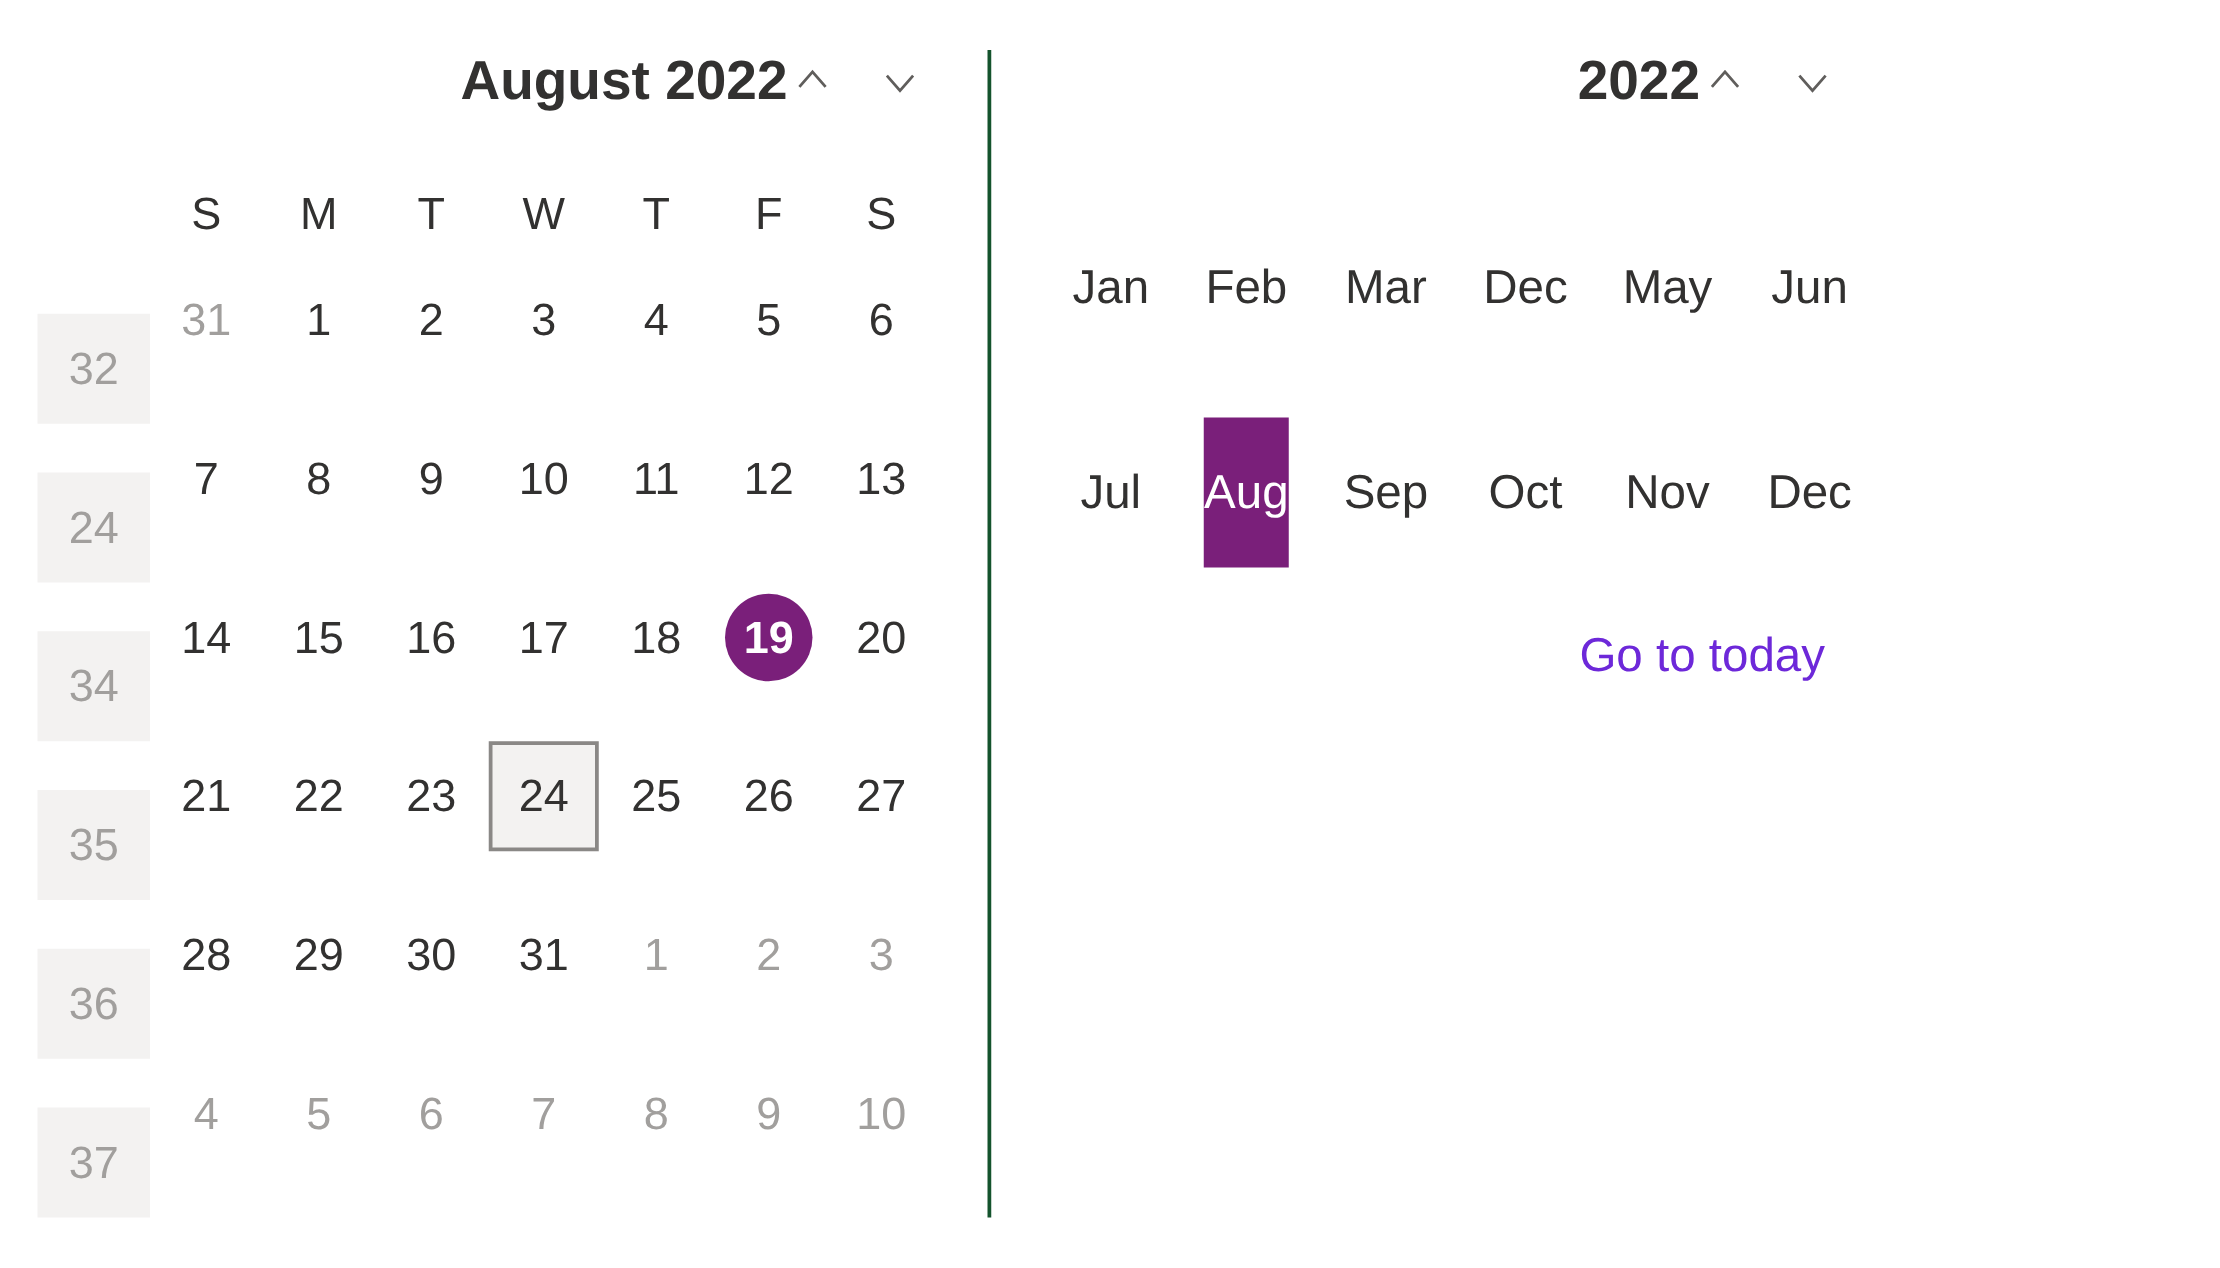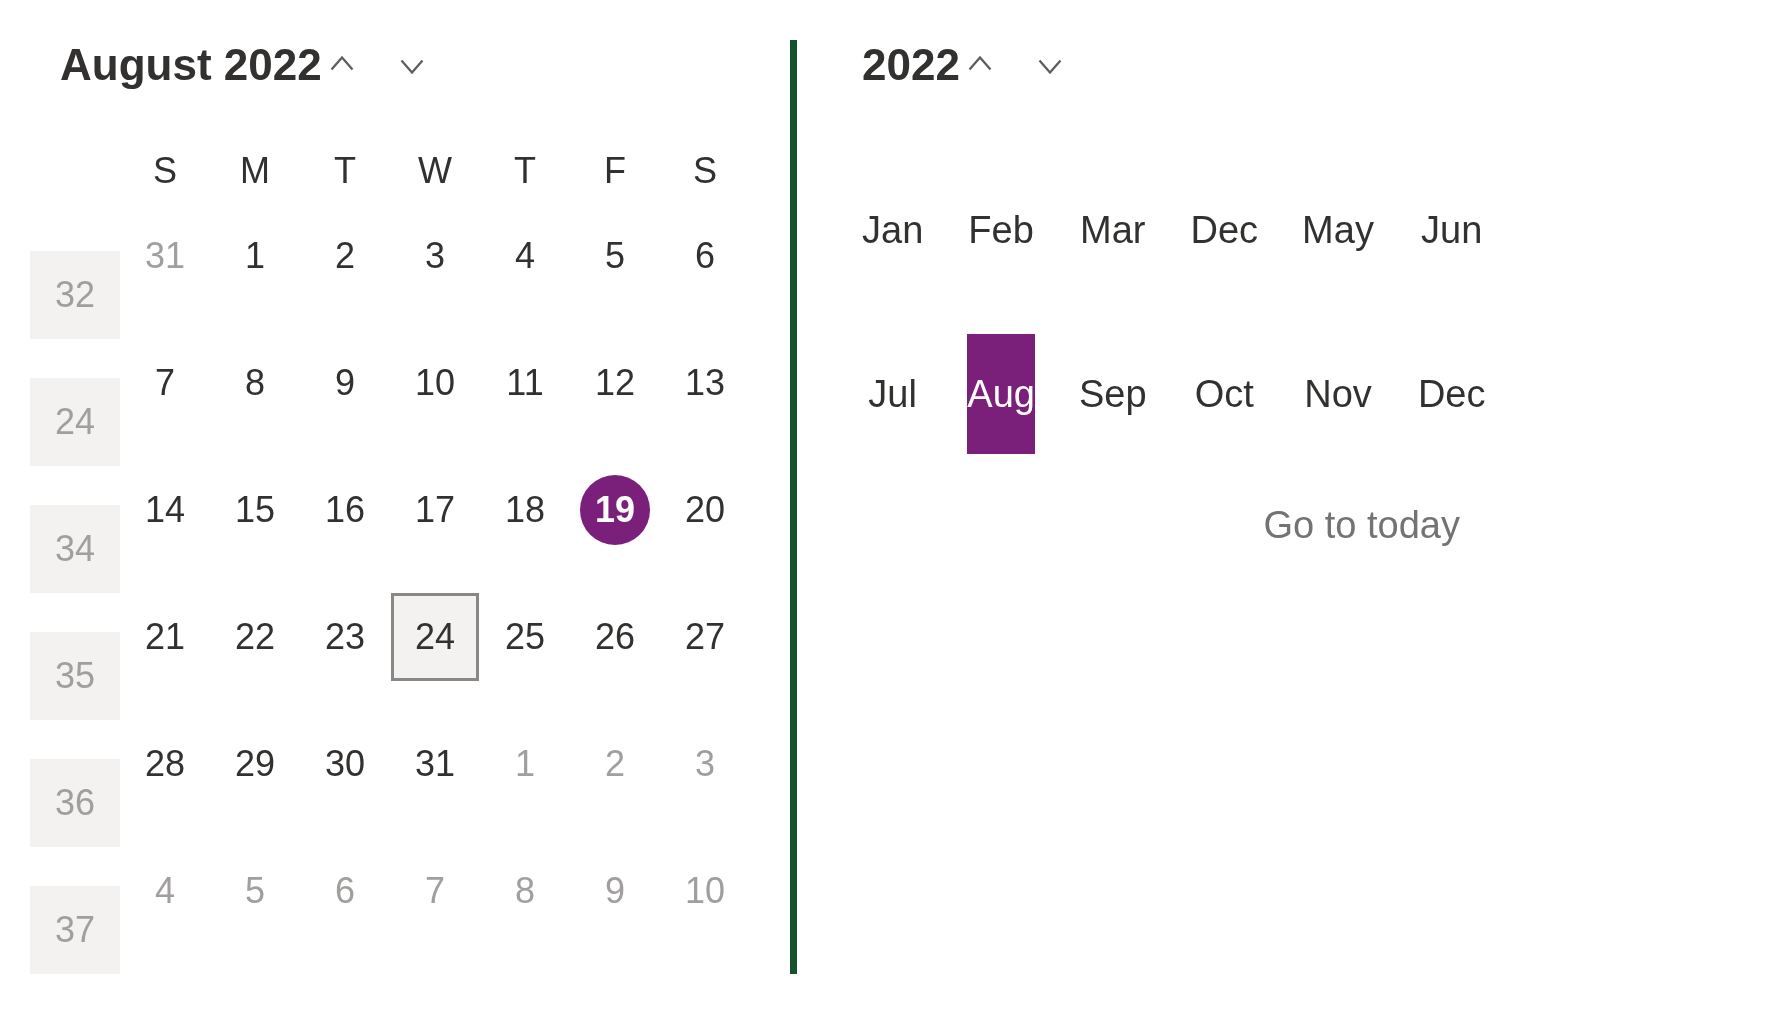--- a/index.html
+++ b/index.html
@@ -18,27 +18,27 @@
     .calendar-wrapper {
       display: flex;
       padding: 40px 30px;
     }
     .month-panel {
       width: 760px;
       padding-right: 30px;
     }
     .year-panel {
       width: 700px;
-      border-left: 7px solid #14532d;
+      border-left: 3px solid #14532d;
       padding-left: 55px;
     }
     .panel-header {
       display: flex;
       align-items: center;
-      justify-content: flex-start;
+      justify-content: flex-end;
       padding: 0 20px 40px 30px;
     }
     .header-title {
       font-size: 44px;
       font-weight: 600;
       color: #323130;
     }
     .nav-arrows {
       display: flex;
       gap: 30px;
@@ -150,21 +150,21 @@
       color: #323130;
     }
     .month-cell.highlighted {
       background: #7a1f7a;
       color: #ffffff;
       font-weight: 400;
     }
     .go-today {
       text-align: right;
       font-size: 38px;
-      color: #737373;
+      color: #6d28d9;
       padding: 50px 30px 0 0;
       cursor: pointer;
     }
     .year-panel .panel-header {
       padding-left: 10px;
     }
   </style>
 </head>
 <body>
 

